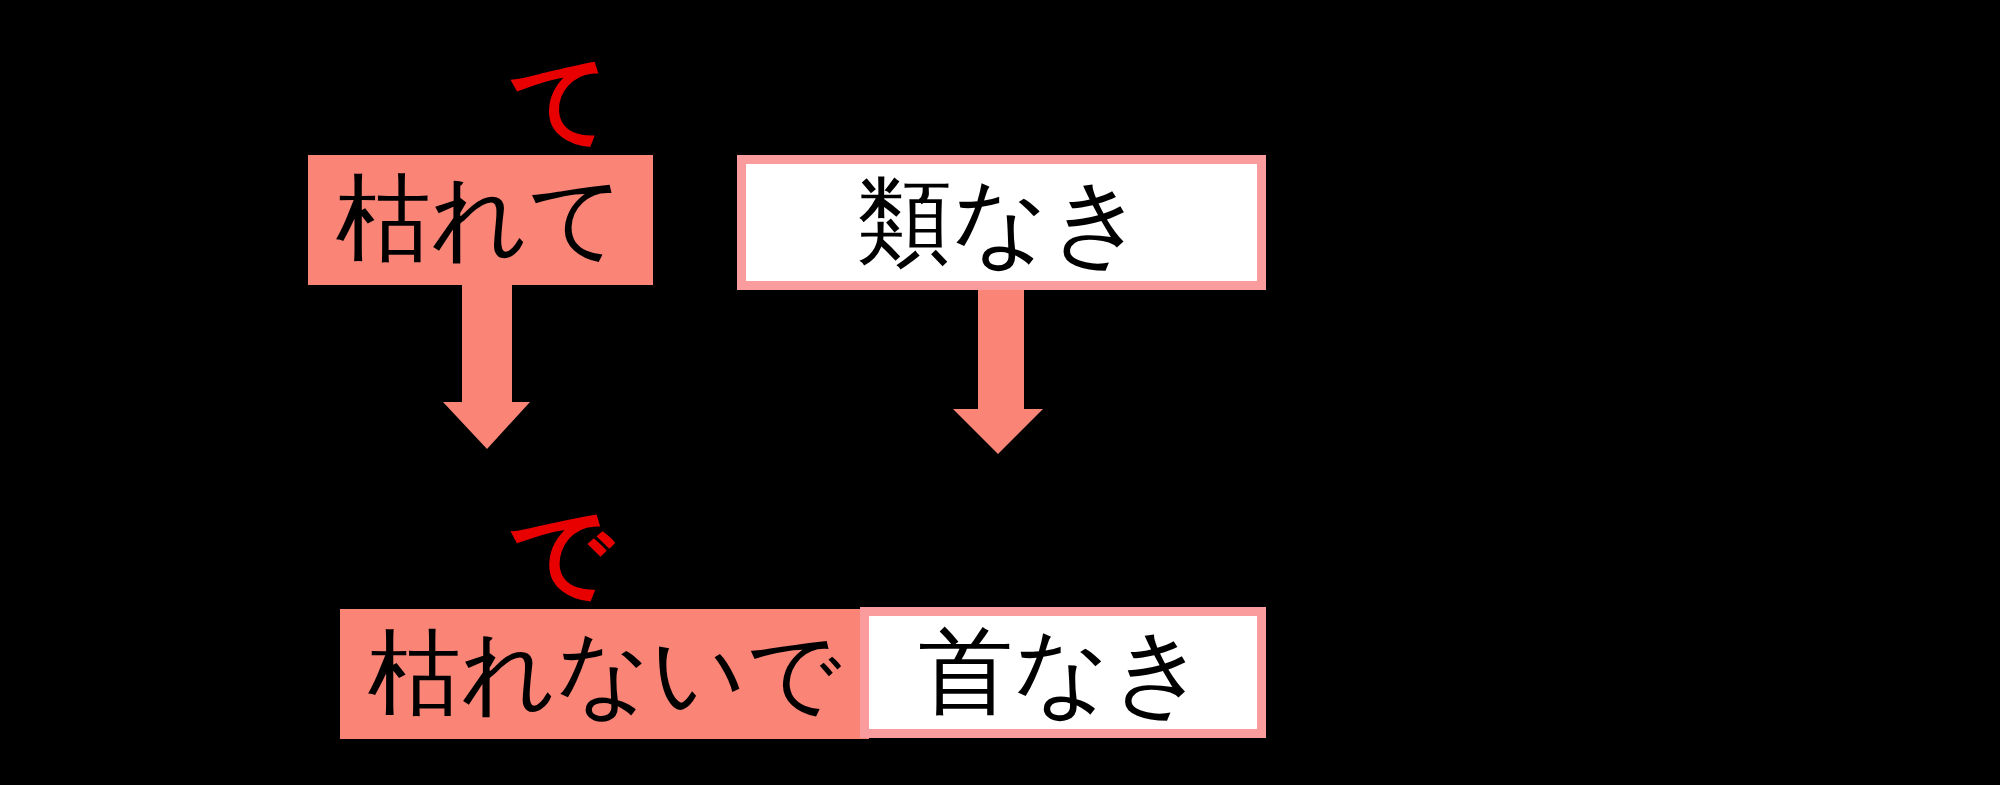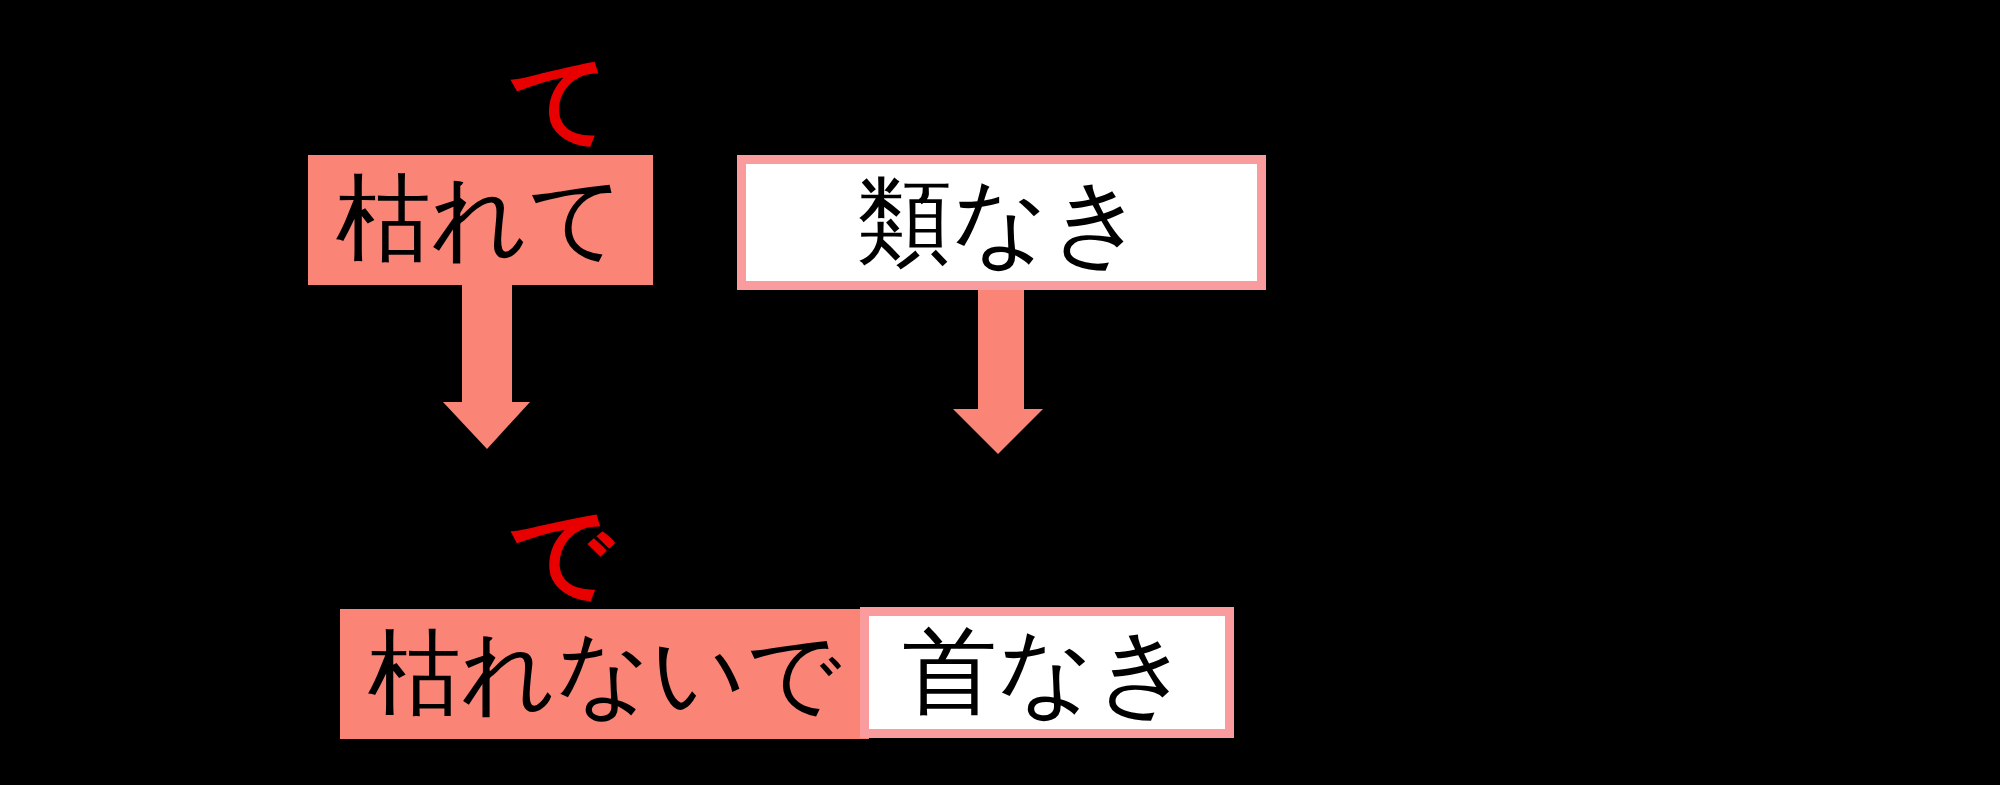--- a/index.html
+++ b/index.html
@@ -30,21 +30,21 @@
     text-align: center;
   }
   .box-outlined {
     background: #FFFFFF;
     border: 9px solid #FA9B9E;
     text-align: right;
   }
   .box-karete      { left: 308px; top: 155px; width: 345px; height: 130px; font-size: 95px; }
   .box-ruinaki     { left: 737px; top: 155px; width: 529px; height: 135px; font-size: 95px; }
   .box-karenaide   { left: 306px; top: 609px; width: 529px; height: 130px; font-size: 93px; margin-left: 34px; }
-  .box-kubinaki    { left: 860px; top: 607px; width: 374px; height: 131px; font-size: 95px; }
+  .box-kubinaki    { left: 860px; top: 607px; width: 406px; height: 131px; font-size: 95px; }
   .annotation {
     position: absolute;
     display: flex;
     align-items: center;
     justify-content: center;
     color: #E80000;
     font-weight: bold;
     font-family: "DejaVu Sans", sans-serif;
   }
   .annotation-te {

